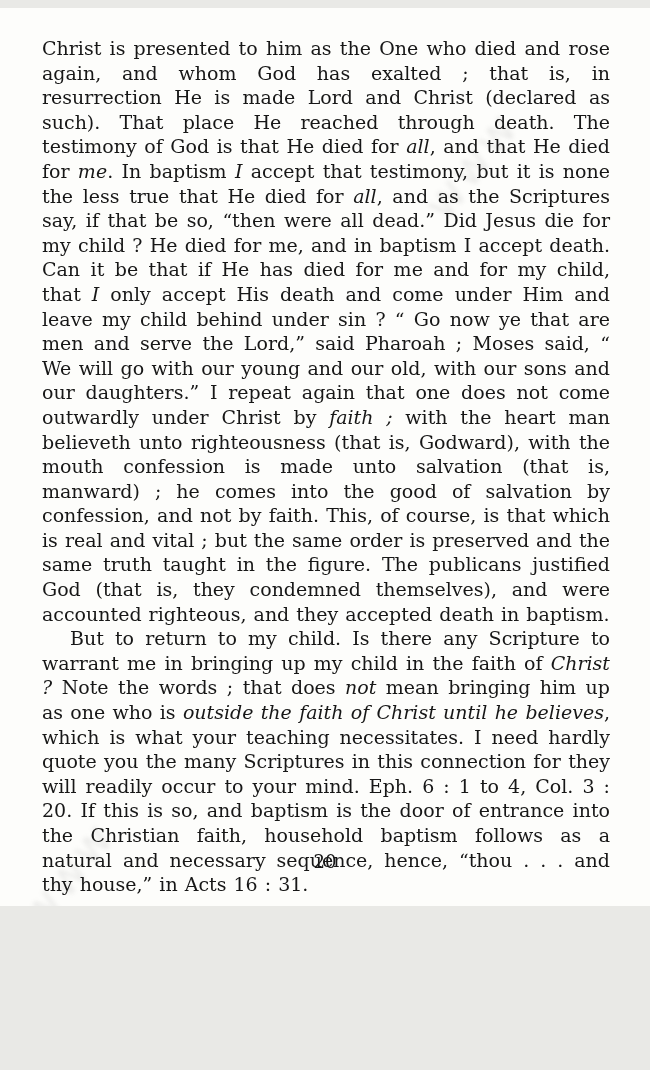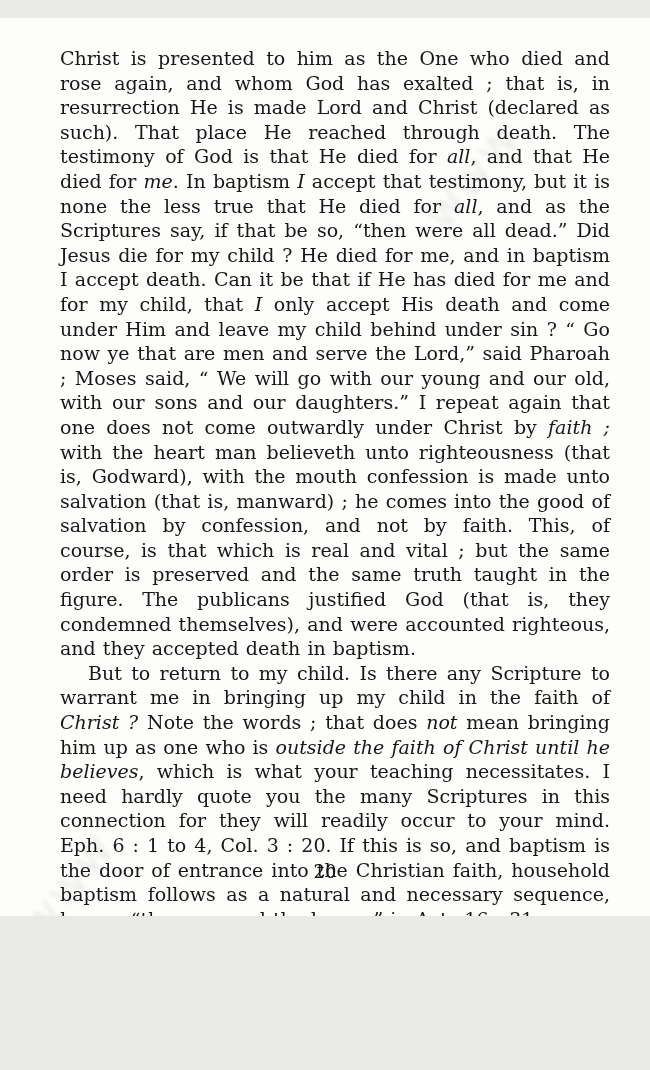--- a/index.html
+++ b/index.html
@@ -4,24 +4,24 @@
 <style>
   html, body {
     margin: 0;
     padding: 0;
     background: #e9e9e6;
   }
   .page {
     position: relative;
     width: 650px;
     height: 898px;
-    margin: 18px auto;
+    margin: 8px auto;
     background: #fdfdfb;
     box-sizing: border-box;
-    padding: 28px 40px 0 60px;
+    padding: 28px 40px 0 42px;
     color: #171717;
     font-family: "DejaVu Serif", "Liberation Serif", serif;
     overflow: hidden;
   }
   .text-block {
     font-size: 19px;
     line-height: 24.6px;
     text-align: justify;
     word-spacing: 1px;
     position: relative;

